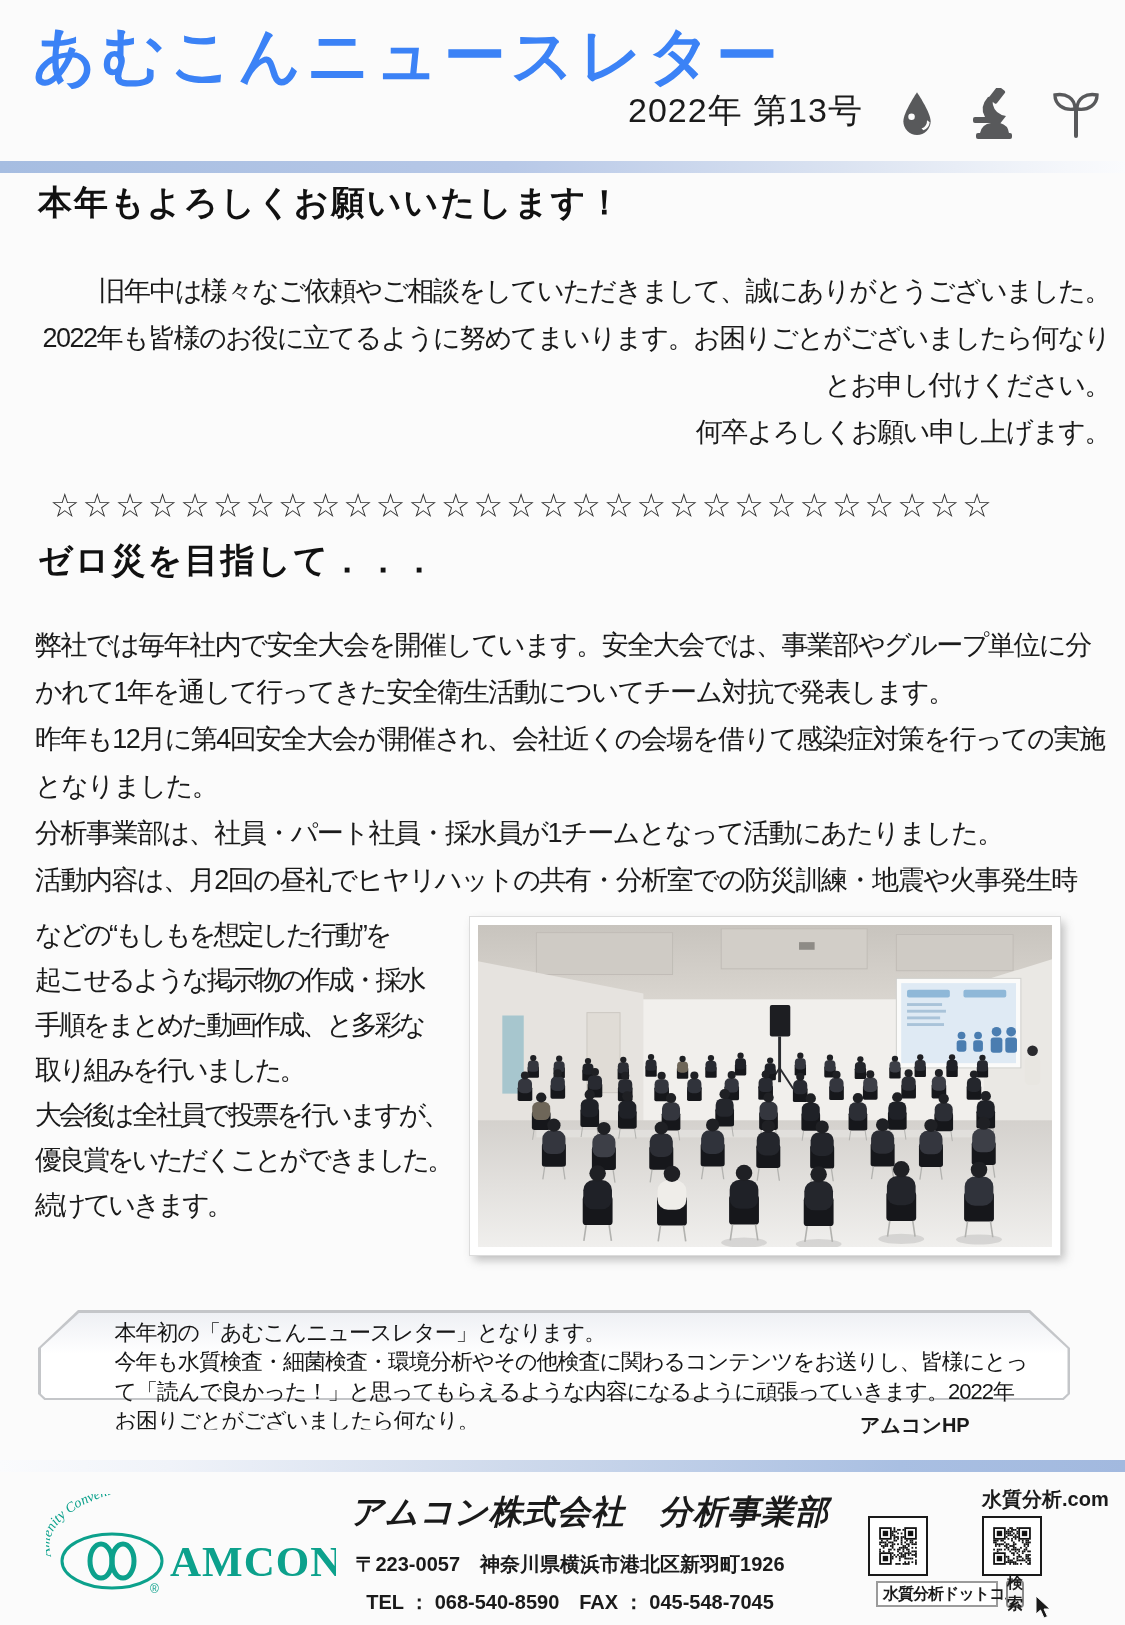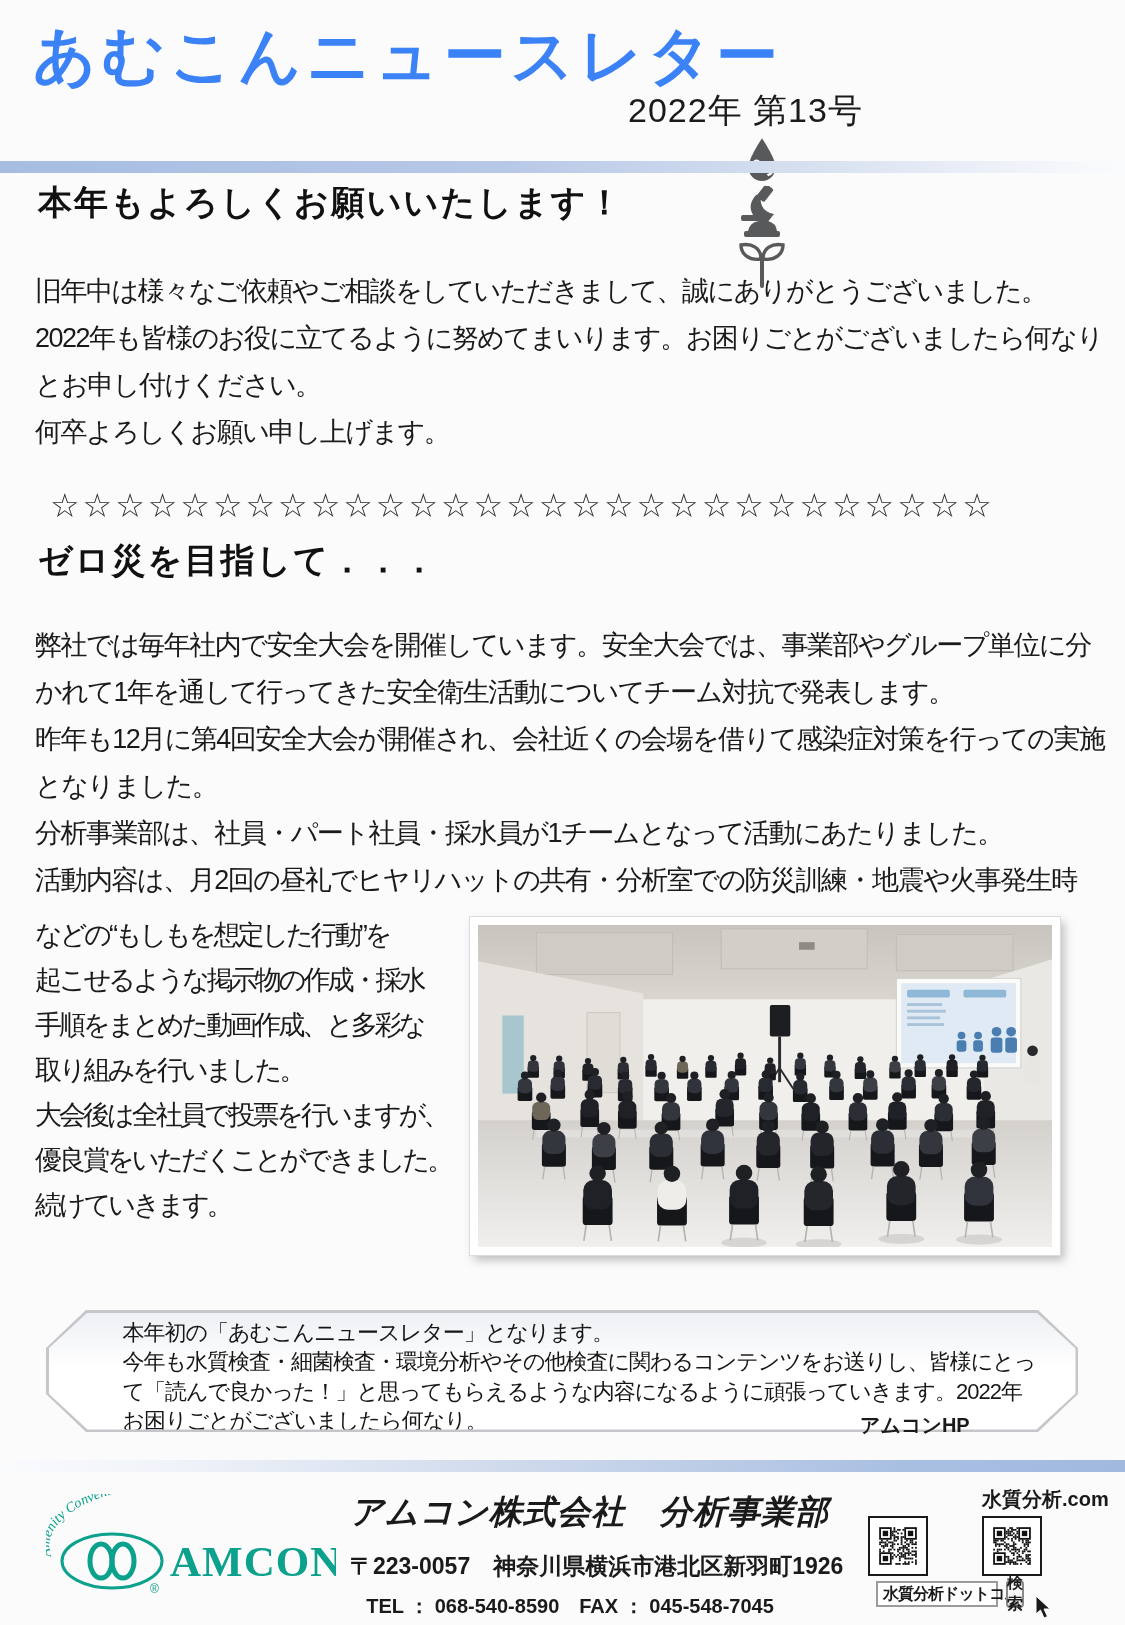--- a/index.html
+++ b/index.html
@@ -7,53 +7,53 @@
     position:relative;width:1125px;height:1625px;overflow:hidden;
     background:#fbfbfb;color:#1a1a1a;
     font-family:"Liberation Sans","DejaVu Sans",sans-serif;
   }
   .abs{position:absolute;}
   
   .title{
     left:33px;top:14px;font-size:62px;font-weight:600;letter-spacing:5px;
     margin:0;color:#3b82f6;white-space:nowrap;
   }
-  .issue-row{left:628px;top:88px;height:58px;display:flex;align-items:center;flex-direction:column;}
+  .issue-row{left:628px;top:88px;height:58px;display:flex;}
   .issue{font-size:34px;font-weight:500;letter-spacing:1px;white-space:nowrap;}
   .hicon{display:inline-block;margin-left:34px;line-height:0;}
   
   .bar{left:0;width:1125px;height:12px;}
   .bar-top{top:161px;background:linear-gradient(to right,#a6bde1,#b7c8e7 45%,#dbe3f1 75%,#f5f7fb 95%,#fafbfd);}
   .bar-bottom{top:1460px;background:linear-gradient(to right,#fafbfd,#f0f3f9 15%,#cfdaec 45%,#a9bfe2 80%,#a2b9df);}
   
   .sec-h{margin:0;font-size:34px;font-weight:700;letter-spacing:2px;color:#111;white-space:nowrap;}
   
   .para{width:1075px;}
   .pl{font-size:27px;font-weight:500;letter-spacing:-1.5px;line-height:47px;height:47px;white-space:nowrap;color:#1a1a1a;}
   .col-left .pl{letter-spacing:-3px;line-height:45px;height:45px;}
   .stars{font-size:33px;letter-spacing:3px;color:#2f2f2f;white-space:nowrap;}
   
   .photo{
     left:470px;top:917px;width:574px;height:322px;margin:0;background:#ffffff;padding:8px;
     box-shadow:0 0 0 1px #dcdcdc,4px 5px 9px rgba(110,110,110,.45);
   }
   .photo svg{display:block;width:574px;height:322px;}
   
-  .notice{left:46px;top:1310px;width:1032px;height:122px;
+  .notice{left:38px;top:1310px;width:1032px;height:90px;
     background:#c4c6c9;
     clip-path:polygon(40px 0,992px 0,1032px 38px,1032px 84px,992px 122px,40px 122px,0 84px,0 38px);}
   .notice-inner{position:absolute;left:2.5px;top:2.5px;right:2.5px;bottom:2.5px;
     background:linear-gradient(#eef0f4,#ffffff 48%);
     clip-path:polygon(39px 0,988px 0,1027px 36px,1027px 81px,988px 117px,39px 117px,0 81px,0 36px);
     padding:5px 0 0 74px;box-sizing:border-box;}
   .nl{font-size:22px;font-weight:500;letter-spacing:-1px;line-height:29.5px;white-space:nowrap;color:#161616;}
   
   .company-block{left:350px;top:1490px;width:440px;text-align:center;}
   .company{font-size:33px;font-weight:800;letter-spacing:1px;white-space:nowrap;margin:0 0 16px 0;font-style:italic;}
-  .addr{font-size:23px;font-weight:700;letter-spacing:0;white-space:nowrap;margin:0 0 11px 0;}
+  .addr{font-size:20px;font-weight:700;letter-spacing:0;white-space:nowrap;margin:0 0 11px 0;}
   .telfax{font-size:20px;font-weight:700;white-space:nowrap;margin:0;}
   .qr-label{font-size:20px;font-weight:700;white-space:nowrap;}
   .qr{background:#ffffff;border:2px solid #1a1a1a;padding:2px;width:52px;height:52px;display:block;}
   .searchbox{left:876px;top:1581px;width:122px;height:26px;border:2px solid #9b9b9b;background:#ffffff;
     display:flex;align-items:center;padding-left:5px;box-sizing:border-box;}
   .searchbox span{font-size:16px;font-weight:700;letter-spacing:-1px;white-space:nowrap;}
   .searchbtn{left:1006px;top:1580px;width:18px;height:28px;border:2px solid #8a8a8a;border-radius:4px;
     background:linear-gradient(#fdfdfd,#ececec);display:flex;align-items:center;justify-content:center;box-sizing:border-box;}
   .searchbtn span{font-size:16px;font-weight:700;}
   .cursor{left:1034px;top:1596px;line-height:0;}
@@ -93,21 +93,21 @@
           <path d="M26 21 C38 23 46 16 46 7 C35 5 26 10 26 21 Z" stroke-width="3.4"></path>
         </g>
       </svg>
     </span>
   </div>
 
   <div class="abs bar bar-top"></div>
 
   <h2 class="abs sec-h" style="left:38px;top:180px;">本年もよろしくお願いいたします！</h2>
 
-  <div class="abs para" style="left:35px;top:268px;">
+  <div class="abs para" style="left:35px;top:268px;text-align:right;">
     <div class="pl">旧年中は様々なご依頼やご相談をしていただきまして、誠にありがとうございました。</div>
     <div class="pl">2022年も皆様のお役に立てるように努めてまいります。お困りごとがございましたら何なり</div>
     <div class="pl">とお申し付けください。</div>
     <div class="pl">何卒よろしくお願い申し上げます。</div>
   </div>
 
   <div class="abs stars" style="left:50px;top:486px;">☆☆☆☆☆☆☆☆☆☆☆☆☆☆☆☆☆☆☆☆☆☆☆☆☆☆☆☆☆</div>
 
   <h2 class="abs sec-h" style="left:38px;top:538px;">ゼロ災を目指して．．．</h2>
 

